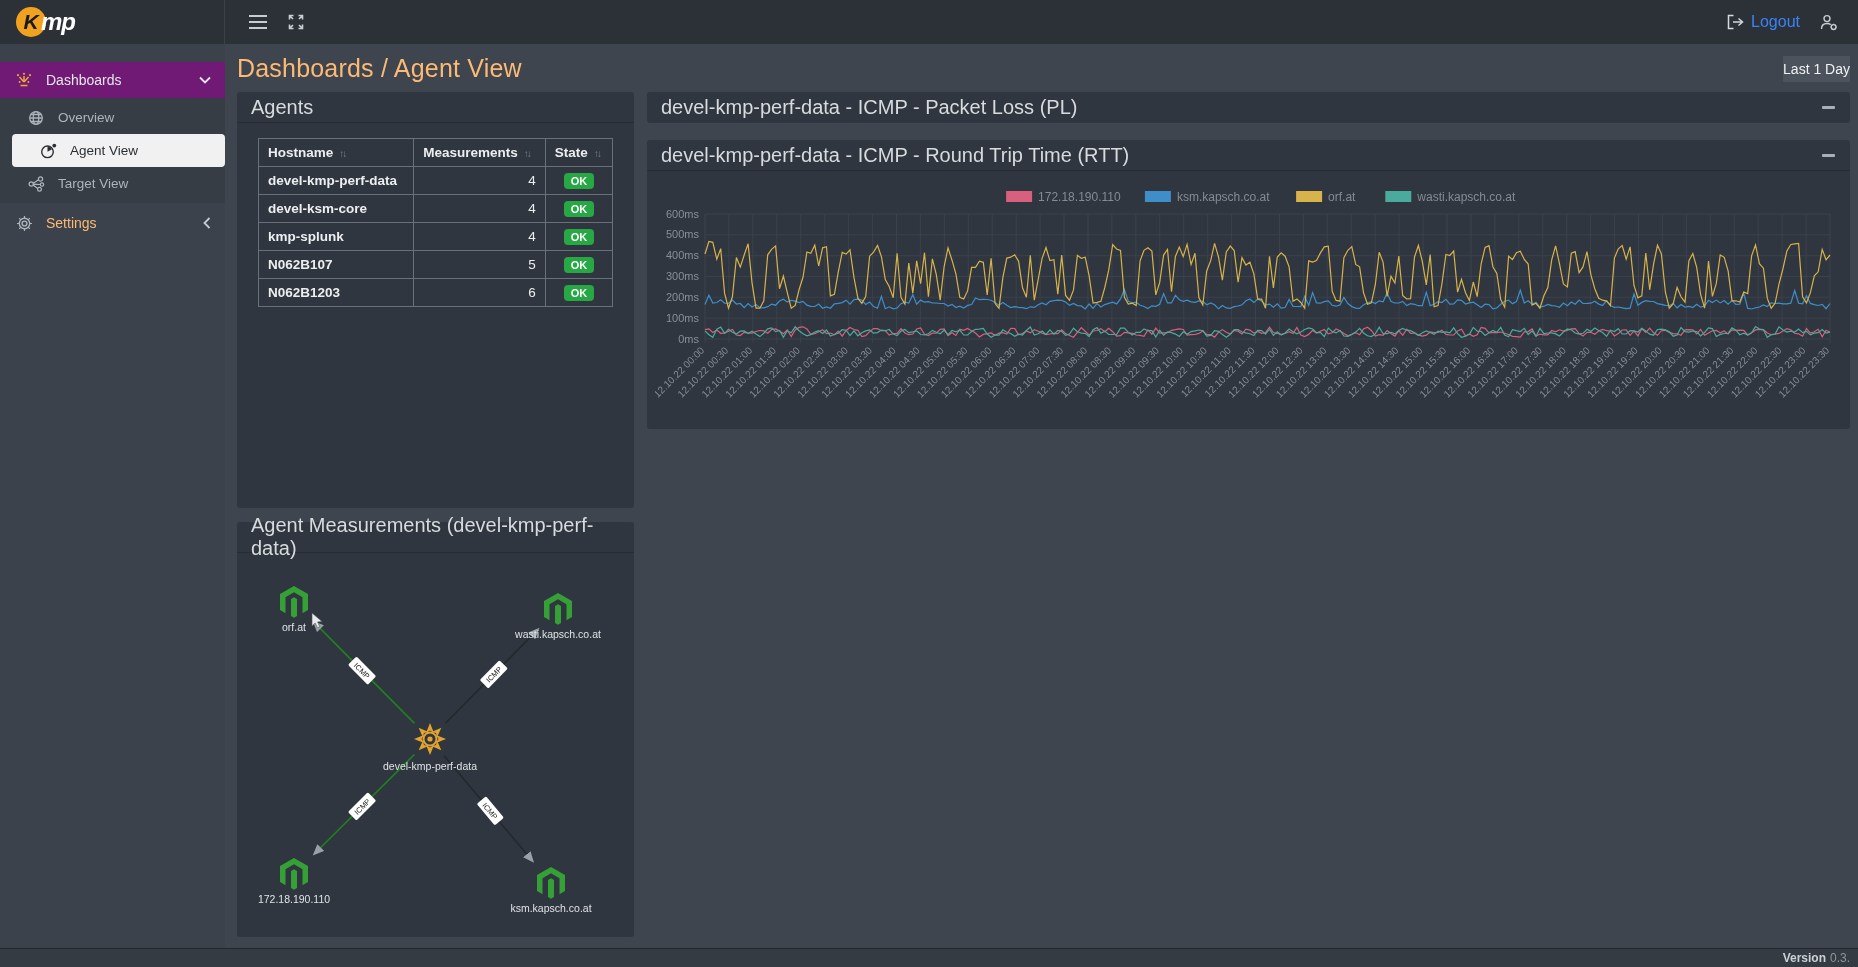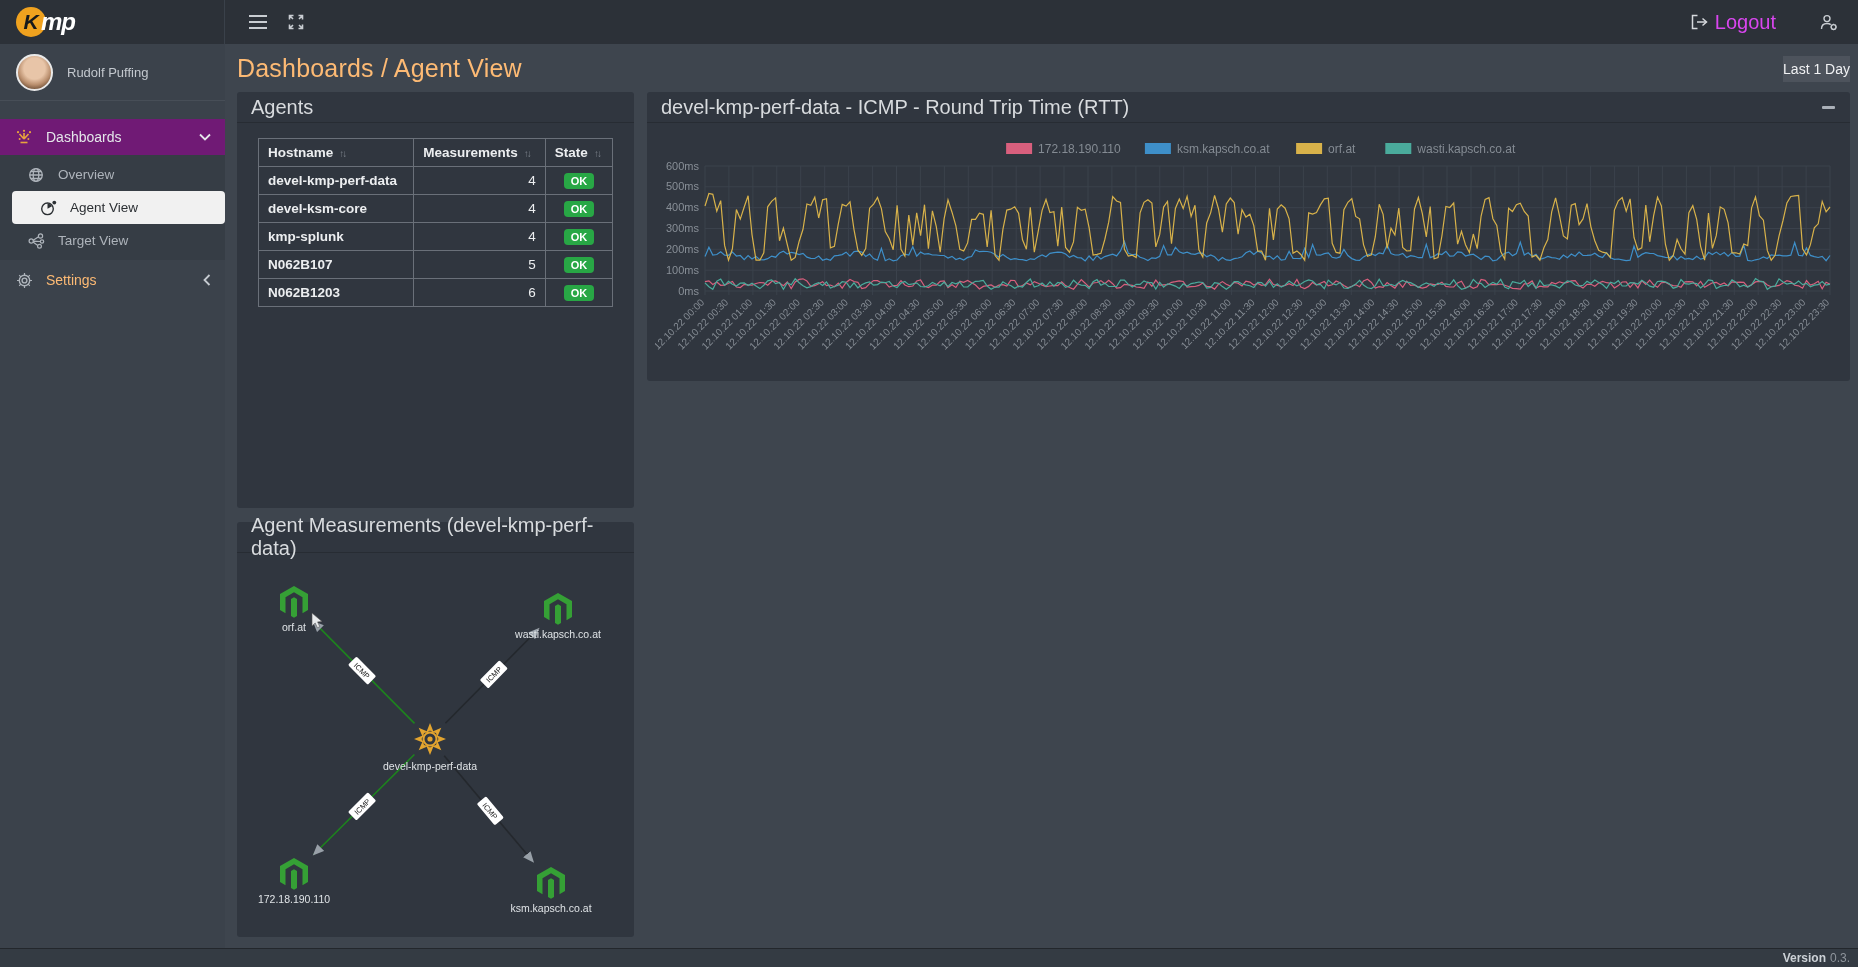--- a/index.html
+++ b/index.html
@@ -10,21 +10,21 @@
   
   .topbar { height:44px; background:#2c3138; display:flex; flex:none; color:#ccd0d5; }
   .logo-area { width:225px; flex:none; display:flex; align-items:center; padding-left:16px;
                border-right:1px solid #3a414a; cursor:pointer; }
   .logo-circle { width:30px; height:30px; border-radius:50%; background:#f0a21f; color:#17191c;
                  display:grid; place-items:center; font-weight:bold; font-style:italic; font-size:21px; }
   .logo-text { color:#fff; font-weight:bold; font-style:italic; font-size:24px; margin-left:-5px; letter-spacing:-1px; }
   .topbar-main { flex:1; display:flex; align-items:center; gap:8px; padding:0 14px 0 18px; }
   .tb-icon { width:30px; height:30px; display:grid; place-items:center; cursor:pointer; }
   .tb-spacer { flex:1; }
-  .logout { display:flex; align-items:center; gap:7px; font-size:20px; color:#d946ef; cursor:pointer; margin-right:30px; }
+  .logout { display:flex; align-items:center; gap:7px; font-size:16px; color:#3b82f6; cursor:pointer; margin-right:6px; }
 
   
   .layout { flex:1; display:flex; min-height:0; }
   .sidebar { width:225px; flex:none; background:#3b424b; color:#b9bec5; display:flex; flex-direction:column; }
   .user-row { display:flex; align-items:center; gap:14px; padding:10px 16px; height:57px;
               border-bottom:1px solid #474e57; cursor:pointer; }
   .avatar { width:37px; height:37px; border-radius:50%; flex:none;
             background:radial-gradient(circle at 50% 38%, #e8c5a8 0 40%, #b98e6d 62%, #7d5b41 78%, #c7552f 79%); 
             border:2px solid #e9e9e9; }
   .user-name { font-size:13px; color:#c3c8ce; }
@@ -128,24 +128,20 @@
           <circle cx="13.6" cy="13" r="2.4"></circle>
           <path d="M13.6 9.8 v1 M13.6 15.2 v1 M10.5 13 h1 M15.7 13 h1 M11.4 10.8 l.7 .7 M15.1 14.5 l.7 .7 M15.8 10.8 l-.7 .7 M12.1 14.5 l-.7 .7" stroke-width="1.1"></path>
         </svg>
       </span>
     </div>
   </header>
 
   <div class="layout">
 
     <aside class="sidebar">
-      <div class="user-row">
-        <span class="avatar"></span>
-        <span class="user-name">Rudolf Puffing</span>
-      </div>
       <nav>
         <div class="nav-parent dash">
           <span class="nav-ic">
             <svg width="18" height="18" viewBox="0 0 18 18" stroke="#e8a33d" fill="#e8a33d">
               <path d="M9 11 L9 5 M9 11 L4.5 6 M9 11 L13.5 6" stroke-width="1.6" fill="none"></path>
               <circle cx="9" cy="2.8" r="1.1" stroke="none"></circle>
                 <circle cx="3" cy="4.2" r="1.1" stroke="none"></circle>
                 <circle cx="15" cy="4.2" r="1.1" stroke="none"></circle>
               <circle cx="4.6" cy="11" r="1" stroke="none"></circle>
                 <circle cx="13.4" cy="11" r="1" stroke="none"></circle>
@@ -332,20 +328,28 @@
                       <circle r="6.5" fill="none" stroke="#e2a42f" stroke-width="2"></circle>
                       <circle r="2.6" fill="#e2a42f"></circle>
                     </g>
                     <text x="193" y="217" text-anchor="middle" font-size="10.5" fill="#dfe3e6">devel-kmp-perf-data</text>
                   </g>
                   <path d="M75 60 l0 13 l3.2 -3 l2.2 4.8 l2.4 -1.1 l-2.2 -4.8 l4.4 -0.4 Z" fill="#e8eaec" stroke="#555" stroke-width="0.6"></path>
                 </svg></div>
           </section>
         </div>
         <div class="right-col">
+          <section class="panel pl-panel">
+            <div class="panel-header">
+              <span>devel-kmp-perf-data - ICMP - Packet Loss (PL)</span>
+              <span class="collapse-btn">
+                  <span class="collapse-bar"></span>
+                </span>
+            </div>
+          </section>
           <section class="panel rtt-panel">
             <div class="panel-header">
               <span>devel-kmp-perf-data - ICMP - Round Trip Time (RTT)</span>
               <span class="collapse-btn">
                   <span class="collapse-bar"></span>
                 </span>
             </div>
             <div class="panel-body chart-body" id="chart-container"><svg width="1187" height="256" viewBox="0 0 1187 256">
                   <line x1="50.0" y1="43" x2="50.0" y2="172" stroke="#3b424c" stroke-width="1"></line>
                   <line x1="73.9" y1="43" x2="73.9" y2="172" stroke="#3b424c" stroke-width="1"></line>

